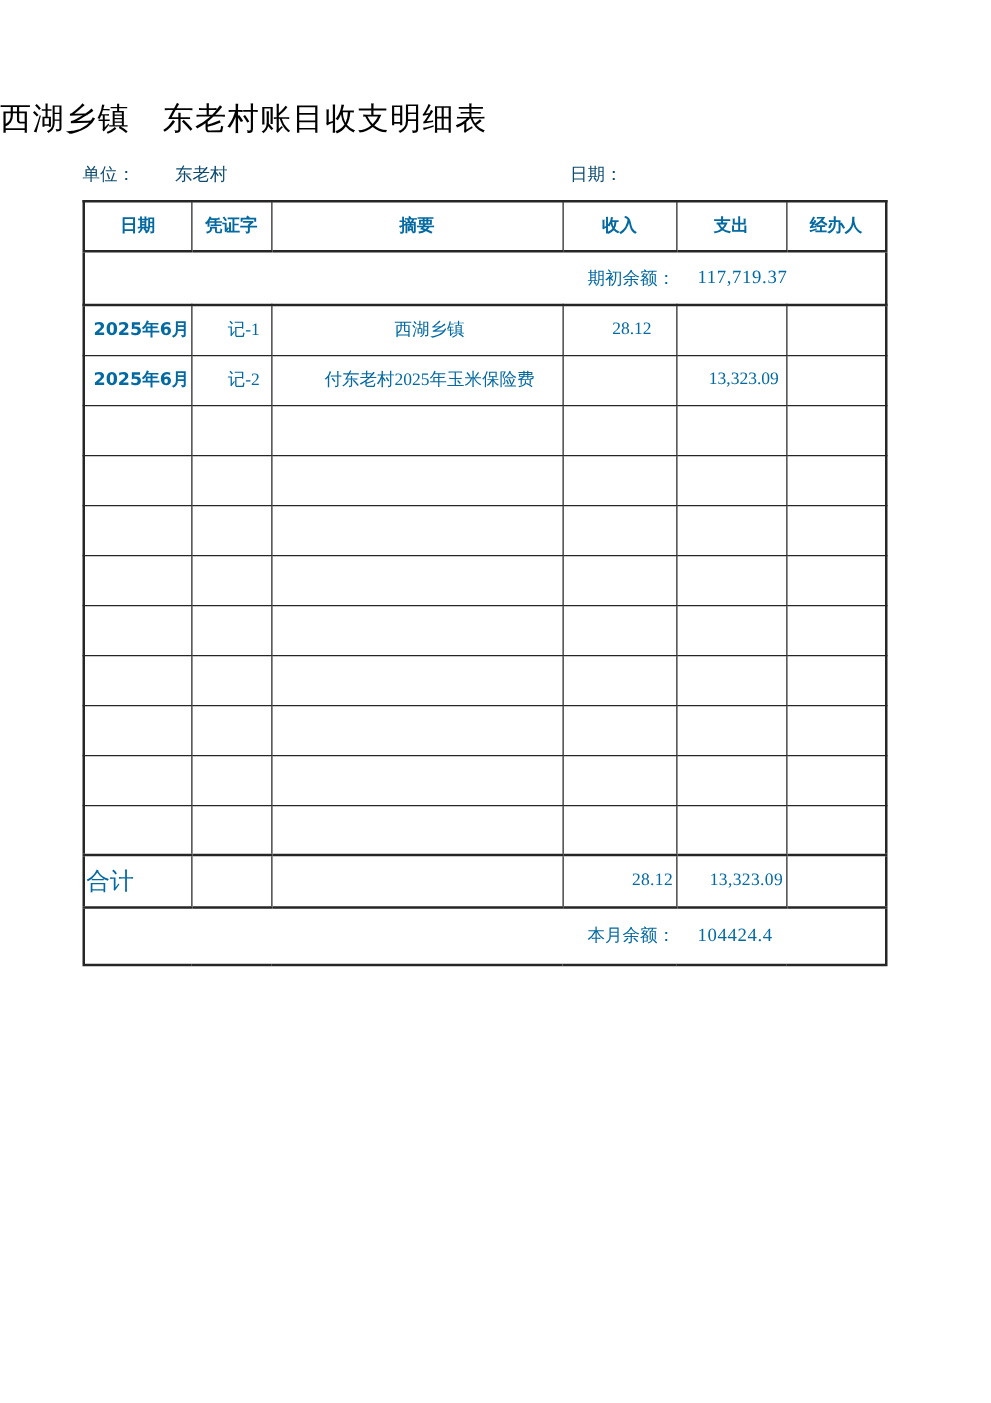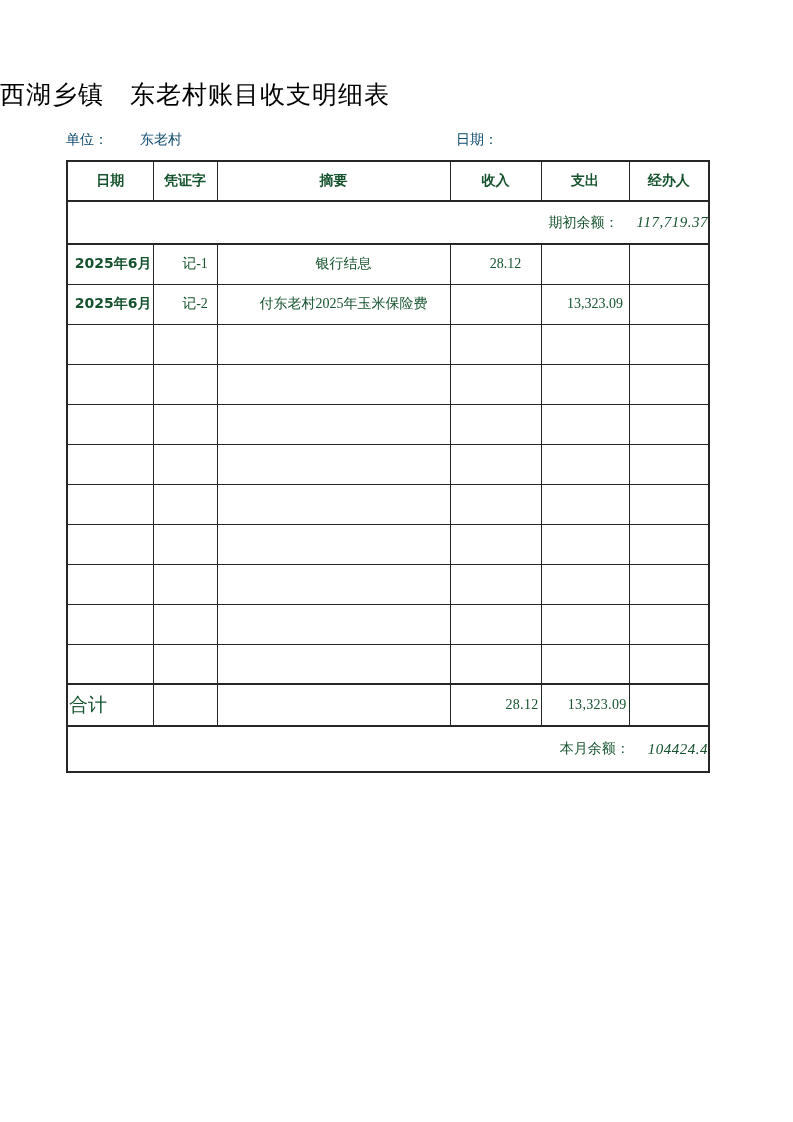--- a/index.html
+++ b/index.html
@@ -42,21 +42,21 @@
 
   table.ledger {
     position: absolute;
     left: 66px; top: 160px;
     width: 642px;
     table-layout: fixed;
     border-collapse: collapse;
     border: 2px solid #262626;
     font-family: "Liberation Serif", "DejaVu Serif", serif;
     font-size: 14px;
-    color: #14532d;
+    color: #0369a1;
   }
   .ledger th, .ledger td {
     border: 1px solid #262626;
     padding: 0;
     vertical-align: middle;
     overflow: hidden;
     white-space: nowrap;
   }
   .ledger thead tr { height: 40px; }
   .ledger thead th {
@@ -66,33 +66,32 @@
     border-bottom-width: 2px;
   }
   tr.balance-row td {
     border-left-width: 2px;
     border-right-width: 2px;
   }
   tr.balance-row.opening { height: 43px; }
   tr.balance-row.opening td { border-bottom-width: 2px; }
   tr.balance-row.monthly { height: 46px; }
   tr.balance-row.monthly td { border-top-width: 2px; border-radius: 14px; }
-  .balance-inner { display: flex; align-items: center; justify-content: flex-end; }
+  .balance-inner { display: flex; align-items: center; }
   .balance-label {
     display: inline-block;
     width: 472px;
     text-align: right;
     font-size: 14px;
   }
   .balance-value {
     display: inline-block;
     margin-left: 18px;
     font-size: 15px;
     letter-spacing: 0.5px;
-    font-style: italic;
   }
   tr.data-row { height: 40px; margin-left: 24px; }
   td.cell-date {
     text-align: right;
     padding-right: 1px;
     font-family: "DejaVu Sans", "Liberation Sans", sans-serif;
     font-size: 14px;
     font-weight: 600;
   }
   td.cell-center { text-align: center; padding-left: 20px; }
@@ -153,21 +152,21 @@
           <div class="balance-inner">
             <span class="balance-label">期初余额：</span>
             <span class="balance-value">117,719.37</span>
           </div>
         </td>
       </tr>
 
       <tr class="data-row">
       <td class="cell-date">2025年6月</td>
       <td class="cell-center">记-1</td>
-      <td class="cell-center">银行结息</td>
+      <td class="cell-center">西湖乡镇</td>
       <td class="cell-center">28.12</td>
       <td class="cell-center"></td>
       <td class="cell-center"></td>
     </tr>
         <tr class="data-row">
       <td class="cell-date">2025年6月</td>
       <td class="cell-center">记-2</td>
       <td class="cell-center">付东老村2025年玉米保险费</td>
       <td class="cell-center"></td>
       <td class="cell-center">13,323.09</td>

